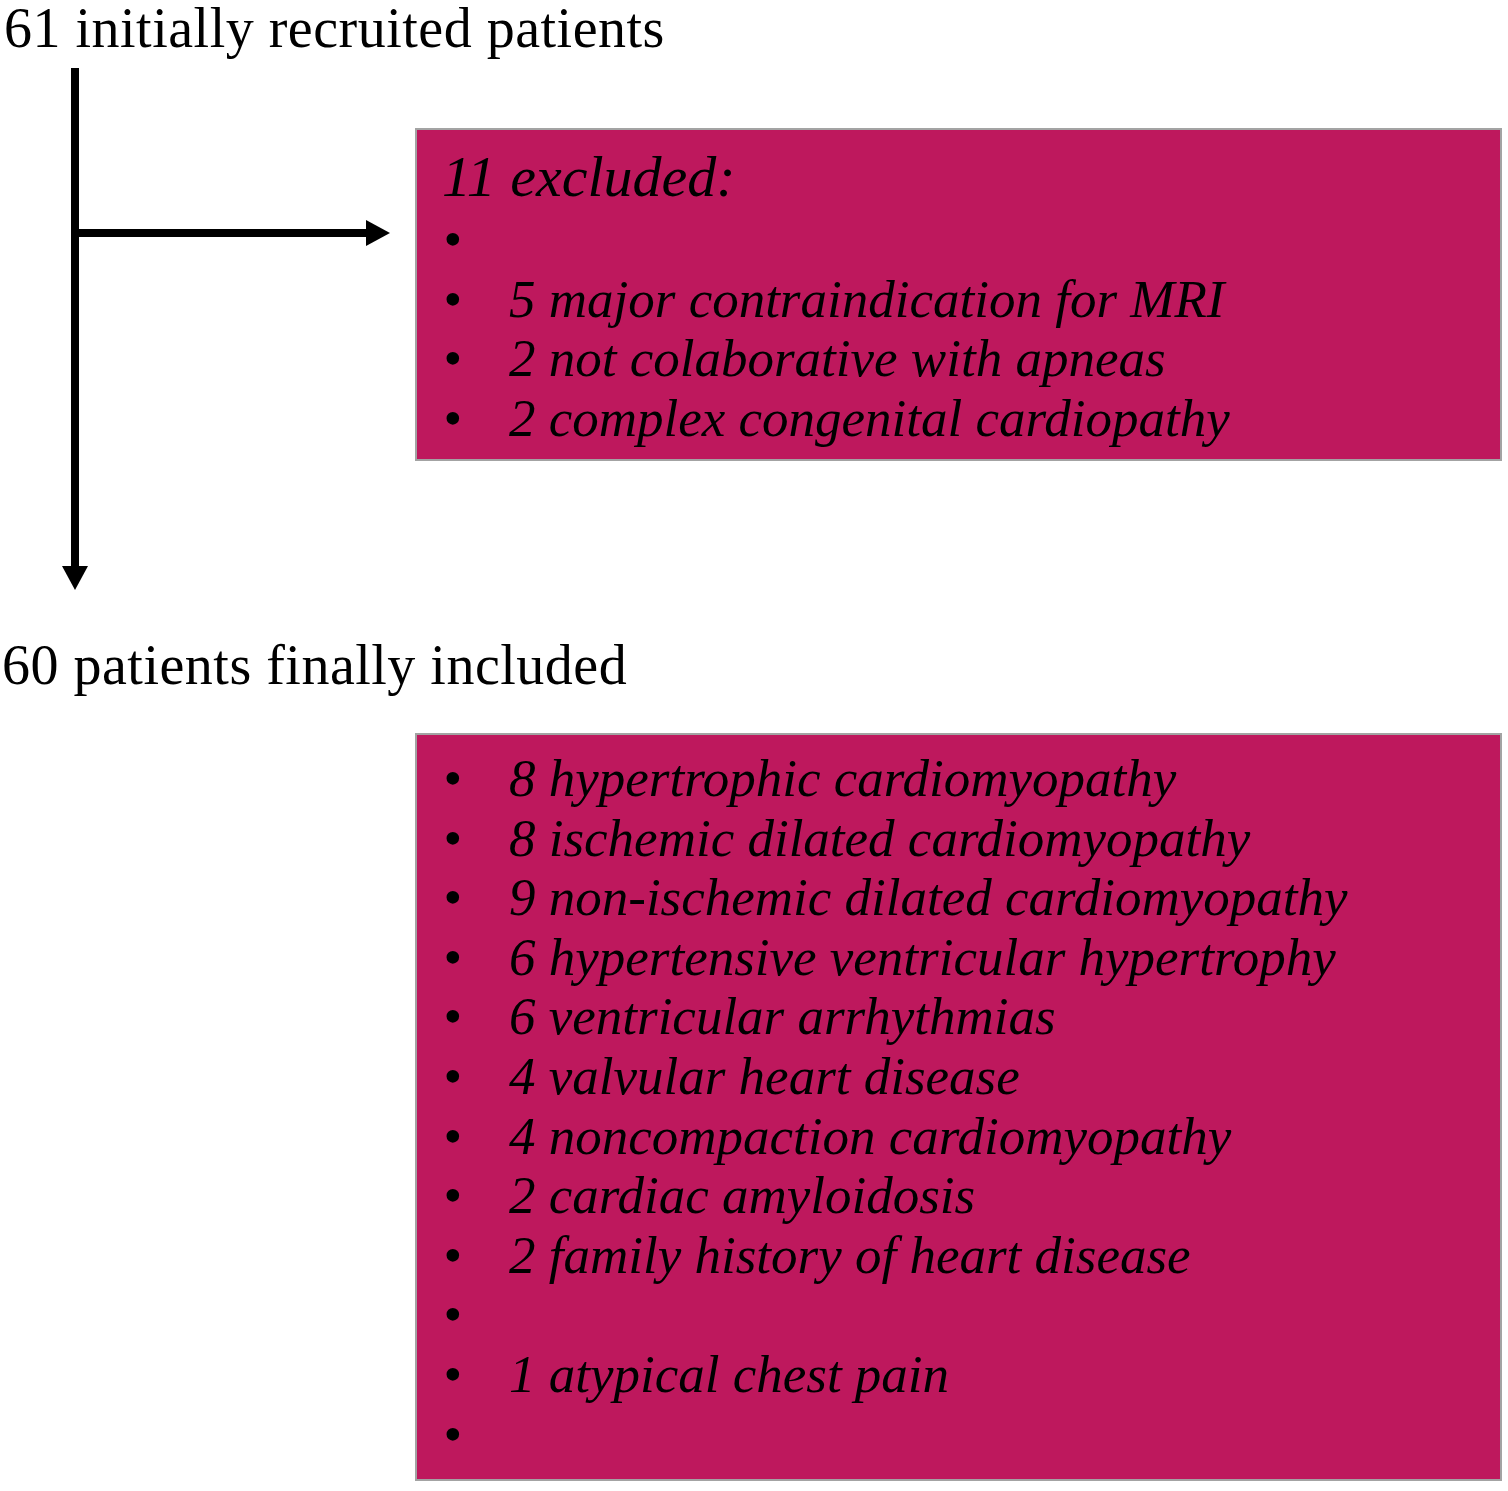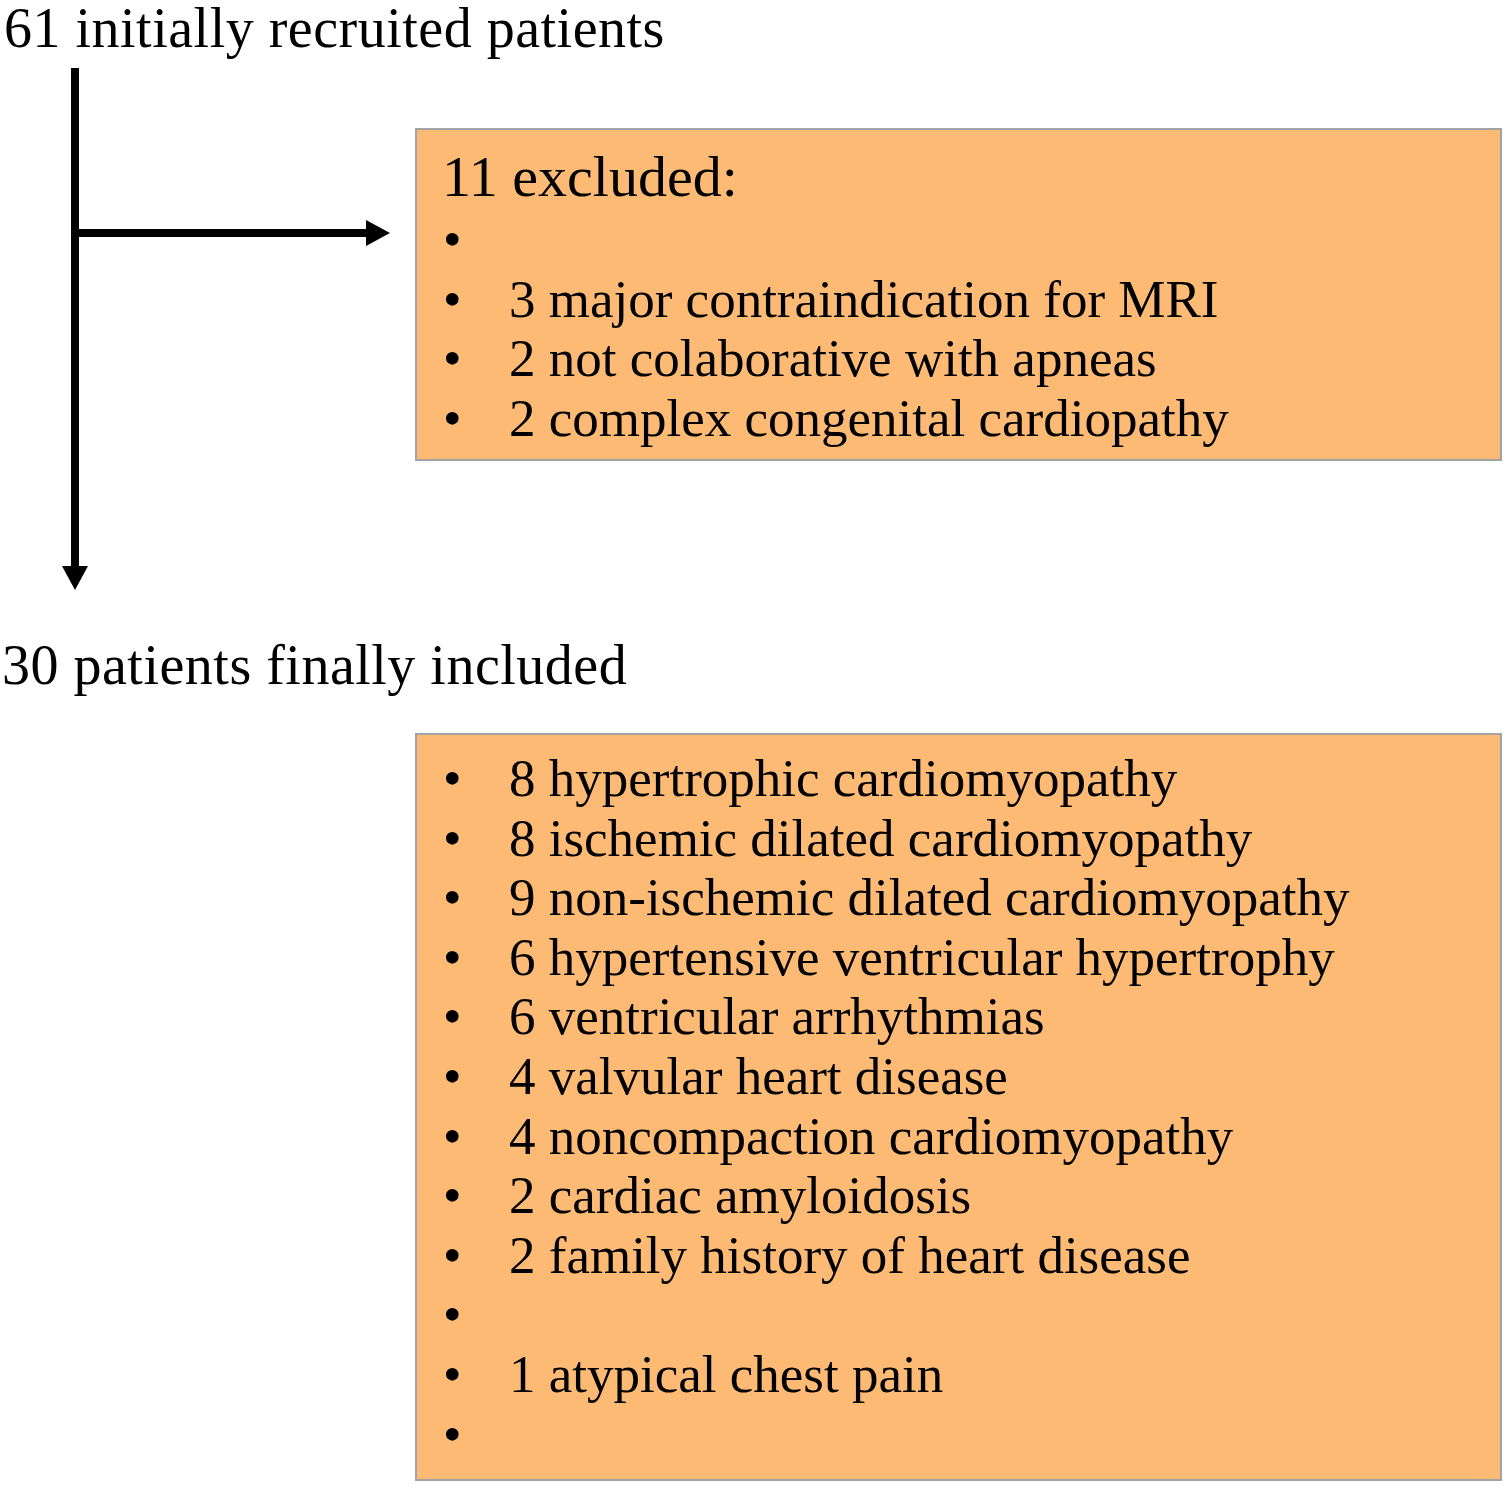--- a/index.html
+++ b/index.html
@@ -45,22 +45,23 @@
     border-left:13px solid transparent;
     border-right:13px solid transparent;
     border-top:24px solid #000000;
   }
 
   
   .box {
     position:absolute; left:415px;
     width:1087px;
     border:2px solid #a3a3a3;
-    background:#fdba74;
+    background:#be185d;
     box-sizing:border-box;
+    font-style:italic;
   }
   #box-excluded { top:128px; height:333px; }
   #box-included { top:733px; height:748px; }
 
   .box-heading {
     font-size:58px;
     line-height:66px;
     padding:14px 0 0 25px;
     white-space:nowrap;
   }
@@ -96,36 +97,36 @@
   <div class="box" id="box-excluded">
     <div class="box-heading">11 excluded:</div>
     <ul class="items">
 
         <li>
           <span class="bullet">•</span>
         </li>
 
         <li>
           <span class="bullet">•</span>
-          <span class="item-text">3 major contraindication for MRI</span>
+          <span class="item-text">5 major contraindication for MRI</span>
         </li>
 
         <li>
           <span class="bullet">•</span>
           <span class="item-text">2 not colaborative with apneas</span>
         </li>
 
         <li>
           <span class="bullet">•</span>
           <span class="item-text">2 complex congenital cardiopathy</span>
         </li>
       </ul>
   </div>
 
-  <div class="label" id="label-included">30 patients finally included</div>
+  <div class="label" id="label-included">60 patients finally included</div>
 
   <div class="box" id="box-included">
     <ul class="items">
 
         <li>
           <span class="bullet">•</span>
           <span class="item-text">8 hypertrophic cardiomyopathy</span>
         </li>
 
         <li>

